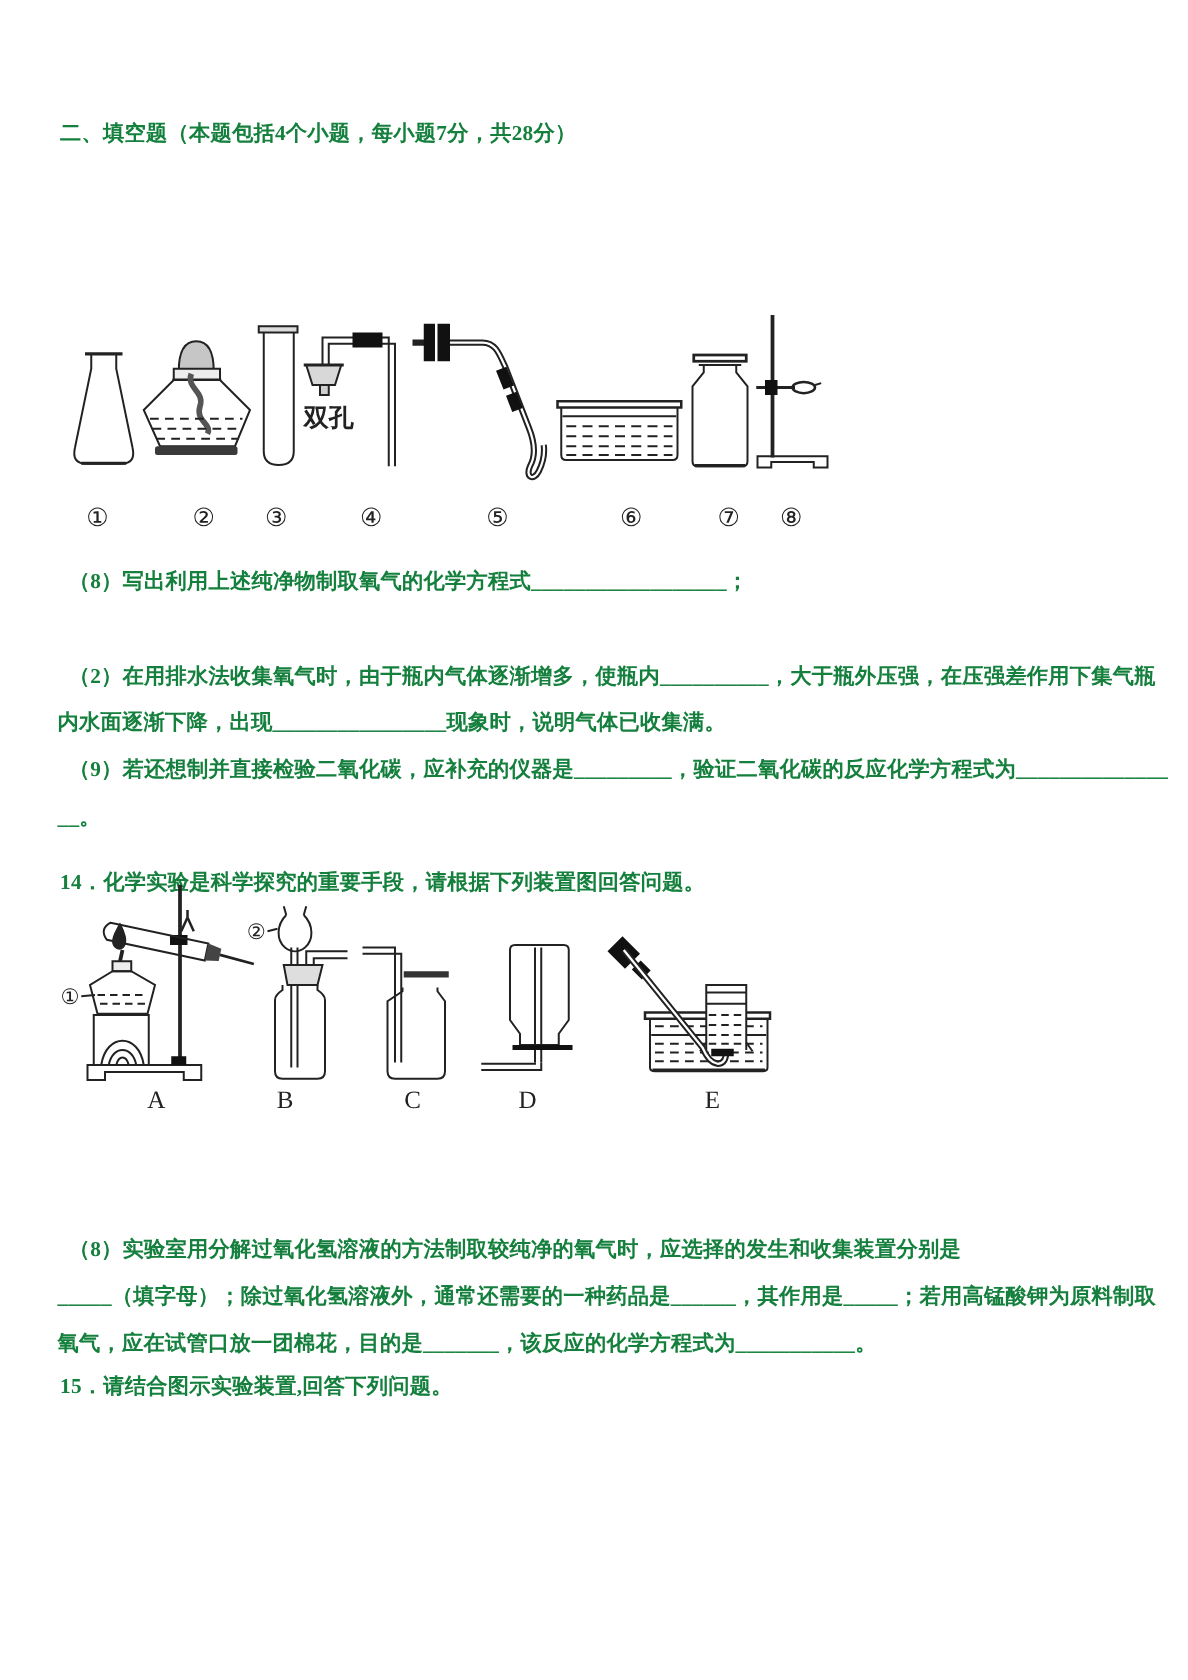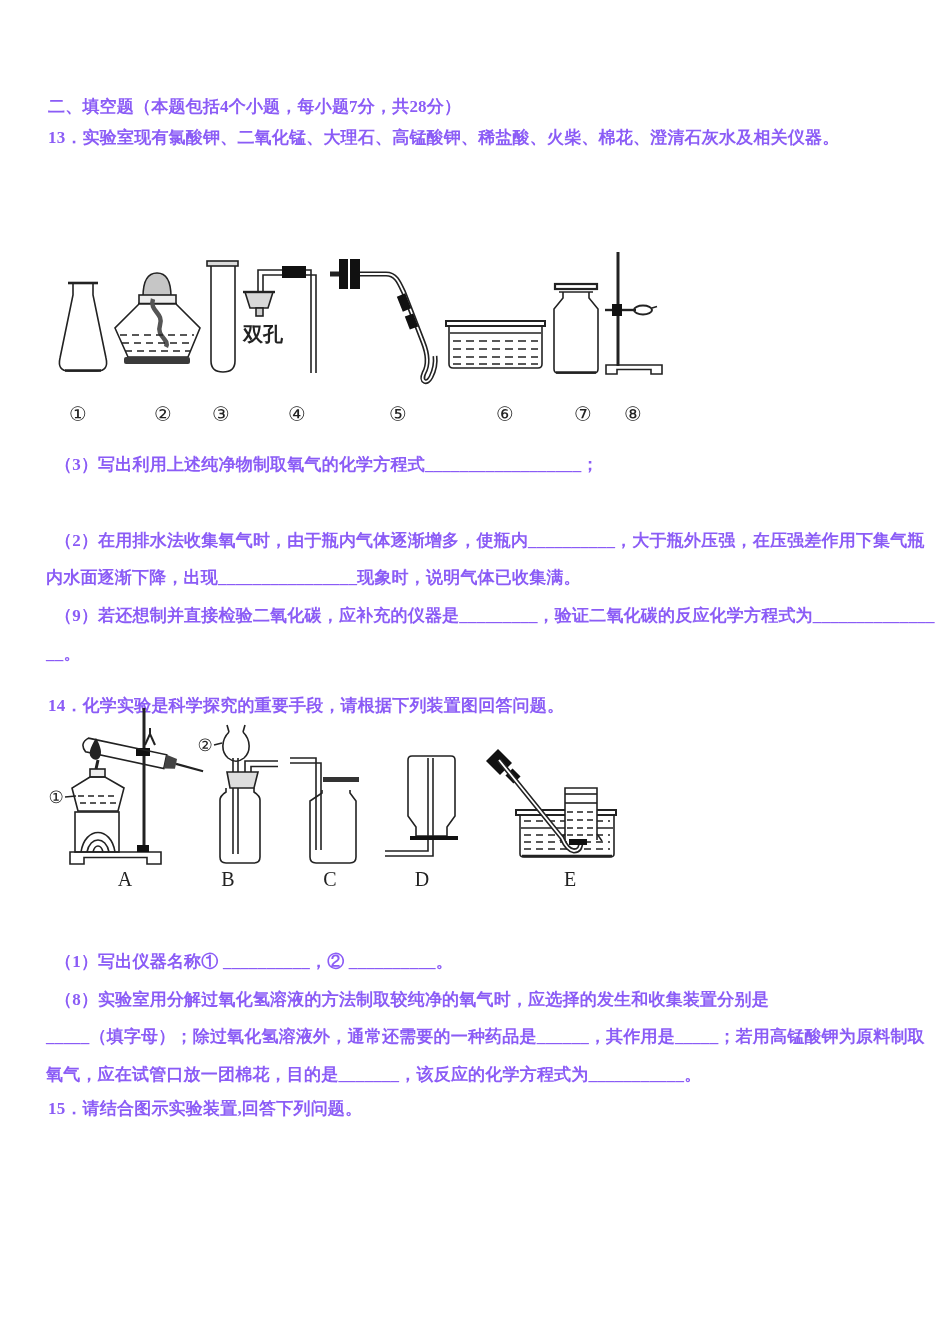--- a/index.html
+++ b/index.html
@@ -1,41 +1,39 @@
 <!DOCTYPE html>
 <html><head>
 <meta charset="utf-8">
 <style>
   html,body{margin:0;padding:0;background:#ffffff;}
   .page{position:relative;width:950px;height:1344px;background:#ffffff;overflow:hidden;
-        font-family:"Liberation Serif","DejaVu Serif",serif;color:#8b5cf6;}
+        font-family:"Liberation Serif","DejaVu Serif",serif;color:#15803d;}
   .tline{position:absolute;font-size:17px;line-height:21px;font-weight:600;
          white-space:nowrap;letter-spacing:0.2px;}
   .fig{position:absolute;}
   .fig text{font-family:"DejaVu Sans","Liberation Sans",sans-serif;fill:#222;}
   .fig .cjk{font-family:"Liberation Serif","DejaVu Serif",serif;font-weight:bold;}
   .fig .cap{font-family:"Liberation Serif","DejaVu Serif",serif;}
 </style>
 </head>
 <body>
 
 <div class="page">
 
   <div class="tline" style="left:48px;top:96px;">二、填空题（本题包括4个小题，每小题7分，共28分）</div>
-  <div class="tline" style="left:48px;top:127px;">13．实验室现有氯酸钾、二氧化锰、大理石、高锰酸钾、稀盐酸、火柴、棉花、澄清石灰水及相关仪器。</div>
-
-  <div class="tline" style="left:55px;top:454px;">（3）写出利用上述纯净物制取氧气的化学方程式__________________；</div>
+
+  <div class="tline" style="left:55px;top:454px;">（8）写出利用上述纯净物制取氧气的化学方程式__________________；</div>
   <div class="tline" style="left:55px;top:530px;">（2）在用排水法收集氧气时，由于瓶内气体逐渐增多，使瓶内__________，大于瓶外压强，在压强差作用下集气瓶</div>
   <div class="tline" style="left:46px;top:567px;text-align:center;">内水面逐渐下降，出现________________现象时，说明气体已收集满。</div>
   <div class="tline" style="left:55px;top:605px;">（9）若还想制并直接检验二氧化碳，应补充的仪器是_________，验证二氧化碳的反应化学方程式为______________</div>
   <div class="tline" style="left:46px;top:643px;">__。</div>
 
   <div class="tline" style="left:48px;top:667px;margin-top:28px;">14．化学实验是科学探究的重要手段，请根据下列装置图回答问题。</div>
 
-  <div class="tline" style="left:55px;top:951px;">（1）写出仪器名称① __________，② __________。</div>
   <div class="tline" style="left:55px;top:989px;">（8）实验室用分解过氧化氢溶液的方法制取较纯净的氧气时，应选择的发生和收集装置分别是</div>
   <div class="tline" style="left:46px;top:1064px;">氧气，应在试管口放一团棉花，目的是_______，该反应的化学方程式为___________。</div>
   <div class="tline" style="left:46px;top:1026px;">_____（填字母）；除过氧化氢溶液外，通常还需要的一种药品是______，其作用是_____；若用高锰酸钾为原料制取</div>
 
   <div class="tline" style="left:48px;top:1098px;font-family:Liberation Serif, serif;">15．请结合图示实验装置,回答下列问题。</div>
 
   <svg class="fig" style="left:40px;top:245px;" width="650" height="185" viewBox="0 0 650 185">
     <g fill="none" stroke="#222" stroke-width="1.6">
 
       <g>

